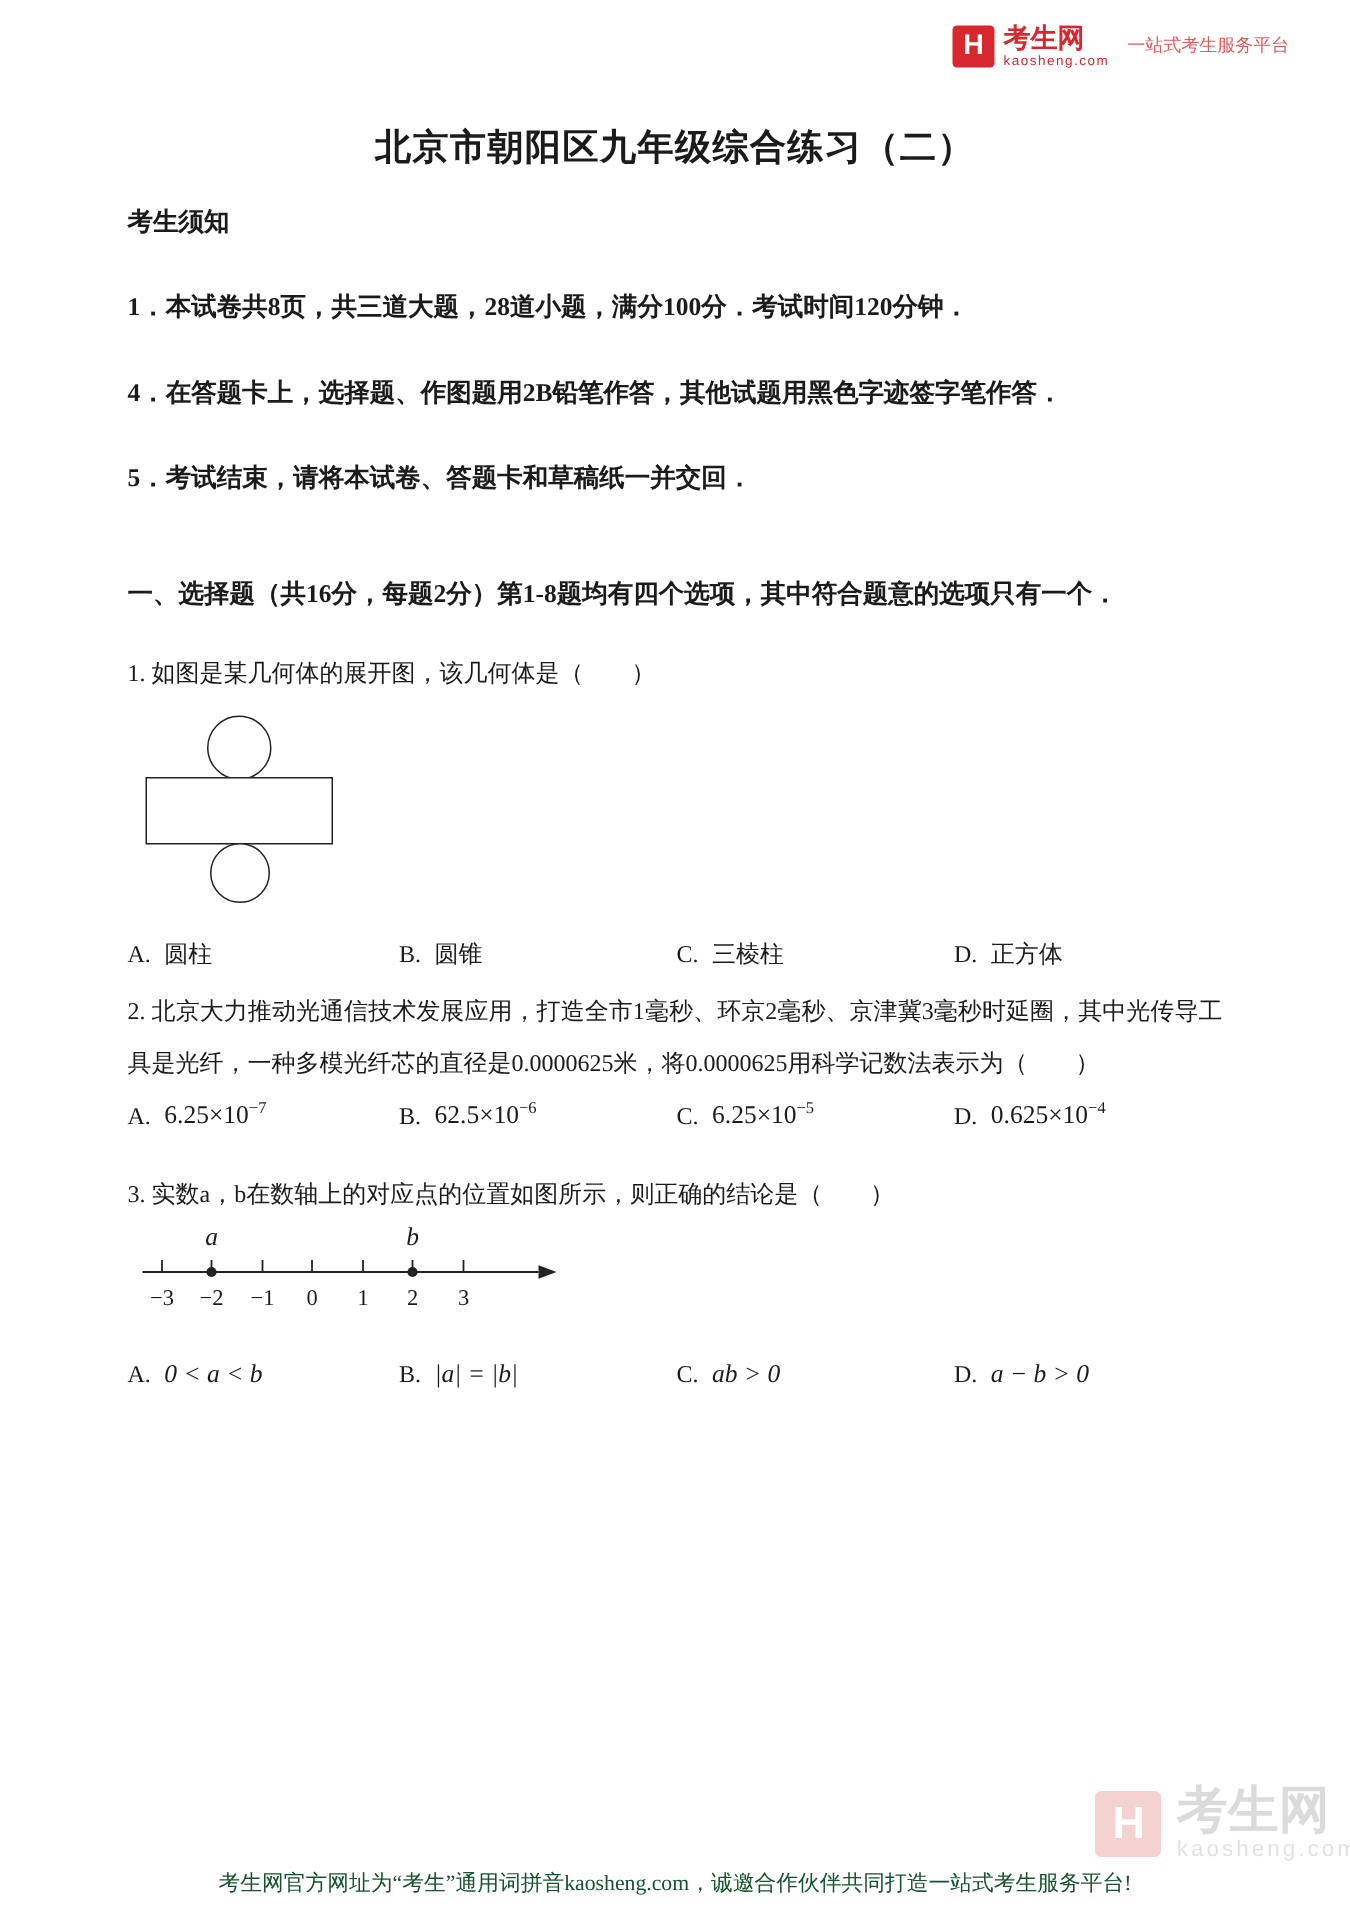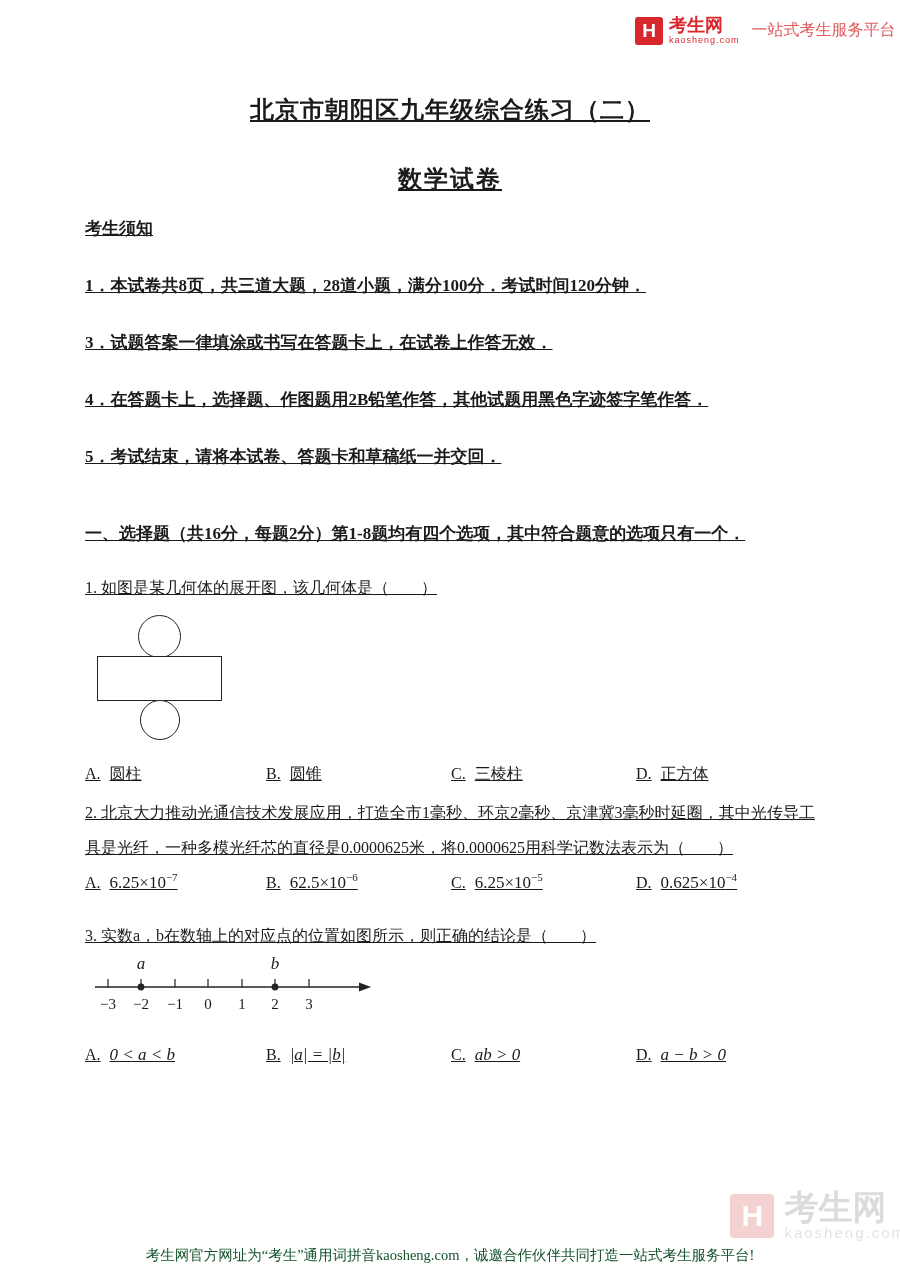--- a/index.html
+++ b/index.html
@@ -5,33 +5,33 @@
   * { box-sizing: border-box; }
   html, body { margin: 0; padding: 0; }
   body {
     width: 900px; height: 1273px;
     background: #ffffff;
     color: #1b1b1b;
     font-family: "Liberation Serif", serif;
     position: relative;
     overflow: hidden;
   }
-  .content { padding: 12px 85px; overflow: hidden; height: 100%; text-decoration: underline; }
+  .content { padding: 0 85px; overflow: hidden; height: 100%; }
 
   
   .brand { position: absolute; top: 16px; left: 635px; display: flex; align-items: center; }
   .brand-icon {
     width: 28px; height: 28px; background: #d9272e; color: #fff; border-radius: 3px;
     font-family: "Liberation Sans", sans-serif; font-weight: 700; font-size: 19px;
     display: flex; align-items: center; justify-content: center; flex: none;
   }
   .brand-col { margin-left: 6px; }
   .brand-name { color: #d9272e; font-weight: 700; font-size: 18px; line-height: 1.05; font-family: "Liberation Sans", sans-serif; }
   .brand-domain { color: #d9272e; font-size: 9px; letter-spacing: 1px; line-height: 1.2; font-family: "Liberation Sans", sans-serif; }
-  .brand-tagline { color: #e05a5a; font-size: 16px; margin-left: 12px; font-family: "Liberation Sans", sans-serif; }
+  .brand-tagline { color: #e05a5a; font-size: 12px; margin-left: 12px; font-family: "Liberation Sans", sans-serif; }
 
   
   .title { margin: 82px 0 0; text-align: center; font-size: 24px; font-weight: 700; letter-spacing: 1px; }
   .subtitle { margin: 37px 0 0; text-align: center; font-size: 24px; font-weight: 700; letter-spacing: 2px; }
 
   .notice-heading { margin-top: 22px; font-size: 17px; font-weight: 700; }
   .notices p { margin: 35px 0 0; font-size: 17px; font-weight: 700; line-height: 1.3; }
 
   .section-heading { margin-top: 54px; font-size: 17px; font-weight: 700; }
 
@@ -86,26 +86,24 @@
   <div class="brand-icon">H</div>
   <div class="brand-col">
     <div class="brand-name">考生网</div>
     <div class="brand-domain">kaosheng.com</div>
   </div>
   <div class="brand-tagline">一站式考生服务平台</div>
 </div>
 
 <div class="content">
   <h1 class="title">北京市朝阳区九年级综合练习（二）</h1>
-  <h2 class="subtitle">数学试卷</h2>
 
   <div class="notice-heading">考生须知</div>
   <div class="notices">
     <p>1．本试卷共8页，共三道大题，28道小题，满分100分．考试时间120分钟．</p>
-    <p>3．试题答案一律填涂或书写在答题卡上，在试卷上作答无效．</p>
     <p>4．在答题卡上，选择题、作图题用2B铅笔作答，其他试题用黑色字迹签字笔作答．</p>
     <p>5．考试结束，请将本试卷、答题卡和草稿纸一并交回．</p>
   </div>
 
   <div class="section-heading">一、选择题（共16分，每题2分）第1-8题均有四个选项，其中符合题意的选项只有一个．</div>
 
   <p class="stem">1. 如图是某几何体的展开图，该几何体是（　　）</p>
   <div class="fig-cylinder">
     <div class="net-circle c-top"></div>
     <div class="net-rect"></div>

